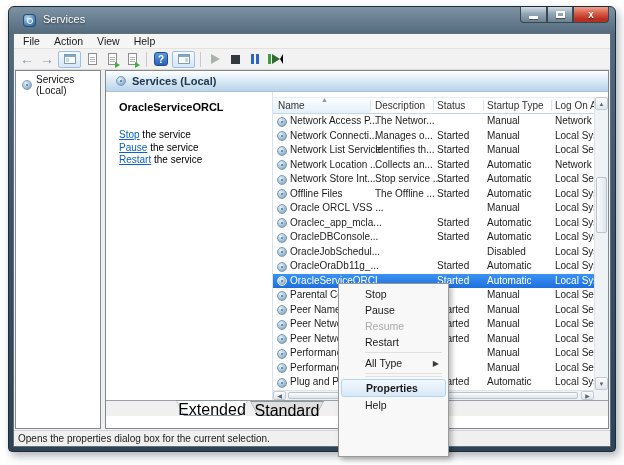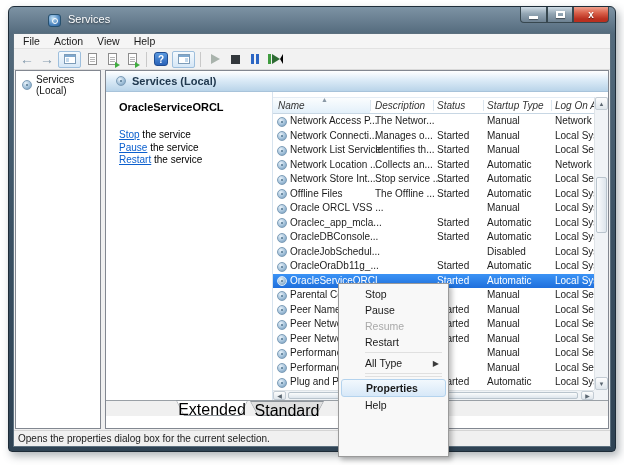--- a/index.html
+++ b/index.html
@@ -6,21 +6,21 @@
   html,body { width:624px; height:465px; }
   body { font-family:"Liberation Sans", sans-serif; background:#ffffff; position:relative; overflow:hidden; }
 
   
   .win {
     position:absolute; left:8px; top:6px; width:608px; height:446px;
     background:linear-gradient(180deg,#7d93a4 0%, #546b7d 6%, #3c5264 50%, #2f4354 100%);
     border:1px solid #1e2c38; border-radius:6px 6px 4px 4px;
     box-shadow:3px 4px 8px rgba(80,90,100,.45);
   }
-  .titlebar { position:absolute; left:0; top:0; right:0; height:36px;margin-left:25px; }
+  .titlebar { position:absolute; left:0; top:0; right:0; height:36px; }
   .win-icon { position:absolute; left:14px; top:7px; width:13px; height:13px; border-radius:3px;
     background:radial-gradient(circle at 35% 30%, #bfe0f5, #4f87c0 60%, #2b5d94);
     border:1px solid #27506e; }
   .win-icon:after { content:""; position:absolute; left:3px; top:3px; width:4px; height:4px; border-radius:50%;
     border:1px solid #fff; }
   .win-title { position:absolute; left:34px; top:6px; color:#fdfeff; font-size:11px; text-shadow:0 1px 2px rgba(0,0,0,.6); }
 
   .caption-btns { position:absolute; right:6px; top:0; display:flex; }
   .cap-btn { height:16px; border:1px solid #37474f; border-top:none; display:flex; align-items:center; justify-content:center; }
   .cap-min { width:27px; background:linear-gradient(180deg,#cfdbe4,#93a6b4 45%,#6d8191); border-radius:0 0 0 4px; }
@@ -73,21 +73,21 @@
     display:flex; align-items:center; gap:6px; padding-left:10px; }
   .mid-header-label { font-size:11px; font-weight:bold; color:#21394f; }
 
   .task-pane { position:absolute; left:0; top:21px; width:166px; bottom:28px; background:#fff; padding:9px 0 0 13px; }
   .task-title { font-size:11px; font-weight:bold; color:#000; margin-bottom:16px; }
   .task-line { font-size:10px; color:#000; line-height:12.5px; }
   .task-link { color:#0b5fce; text-decoration:underline; }
 
   
   .list { position:absolute; left:166px; top:21px; right:0; bottom:28px; background:#fff; border-left:1px solid #d7e3ee; }
-  .lheader { position:absolute; left:0; top:5px; right:14px; height:17px; background:#fff; border-bottom:1px solid #c8d7e4; border-top:1px solid #e4ecf4;font-style:italic; }
+  .lheader { position:absolute; left:0; top:5px; right:14px; height:17px; background:#fff; border-bottom:1px solid #c8d7e4; border-top:1px solid #e4ecf4; }
   .lheader .hsep { position:absolute; top:2px; bottom:2px; width:1px; background:#dce6ef; }
   .hcell { position:absolute; top:2px; font-size:10px; color:#333; white-space:nowrap; }
   .hname-bg { position:absolute; left:0; top:0; bottom:0; width:97px; background:linear-gradient(180deg,#fbfdfe,#e3f0fa); }
   .sort-arrow { position:absolute; left:48px; top:-2px; font-size:7px; color:#8a98a5; }
 
   .rows { position:absolute; left:0; top:22px; right:14px; height:297px; overflow:hidden; }
   .lrow { position:relative; height:14.5px; font-size:10px; color:#1c1c1c; white-space:nowrap; }
   .lrow span { position:absolute; top:1px; }
   .c-icon { left:4px; top:2.5px !important; }
   .c-name { left:17px; } .c-desc { left:102px; } .c-status { left:164px; } .c-start { left:214px; } .c-logon { left:282px; }

